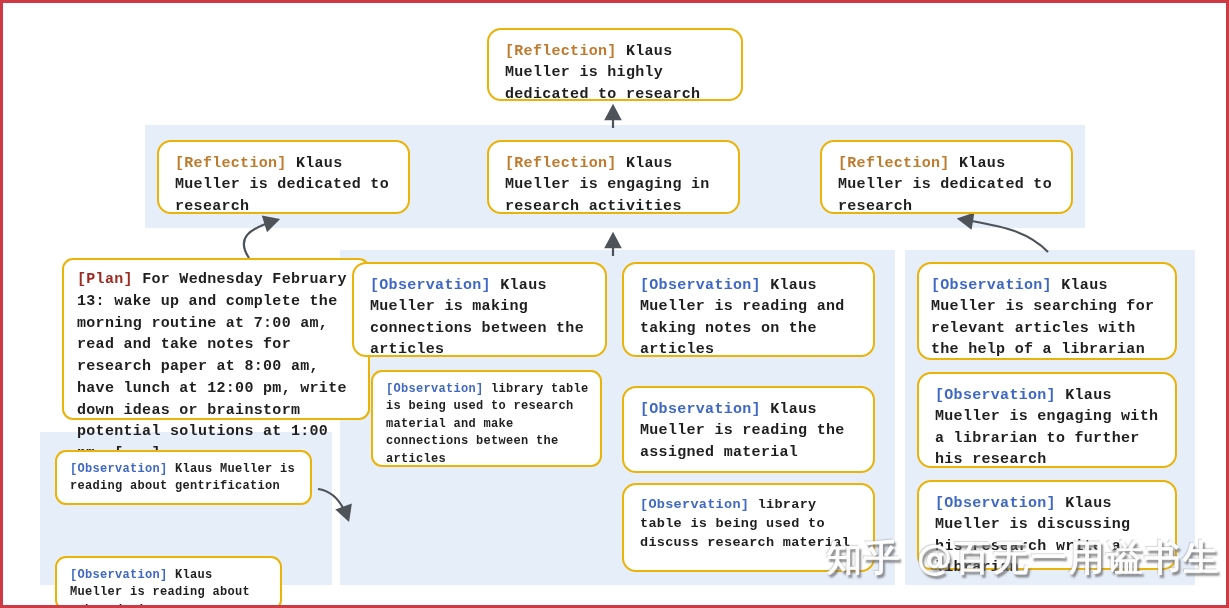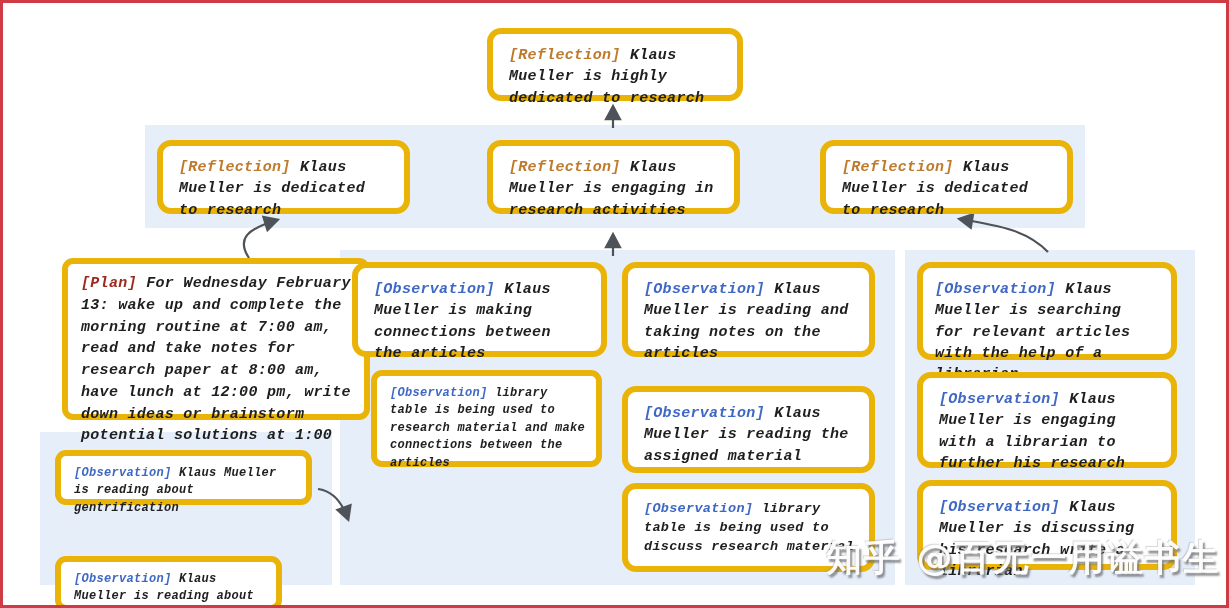--- a/index.html
+++ b/index.html
@@ -17,30 +17,29 @@
     z-index:30;
   }
   .band{
     position:absolute;
     background:#e6eefa;
     z-index:1;
   }
   .node{
     position:absolute;
     background:#ffffff;
-    border:6px solid #eab308;
+    border:2px solid #eab308;
     border-radius:14px;
     padding:11px 14px 8px 16px;
     box-sizing:border-box;
     color:#1f1f1f;
     font-weight:bold;
     line-height:1.42;
     z-index:10;
     letter-spacing:0.3px;
-    font-style:italic;
   }
   .fs-lg{font-size:15px;}
   .fs-md{font-size:13.5px;line-height:1.4;}
   .fs-sm{font-size:12px;line-height:1.45;padding:9px 10px 7px 13px;border-radius:11px;}
   .tag-reflection{color:#bf7b2d;}
   .tag-observation{color:#3f68c5;}
   .tag-plan{color:#9c2a21;}
   .arrows{
     position:absolute;left:0;top:0;z-index:5;
     pointer-events:none;

